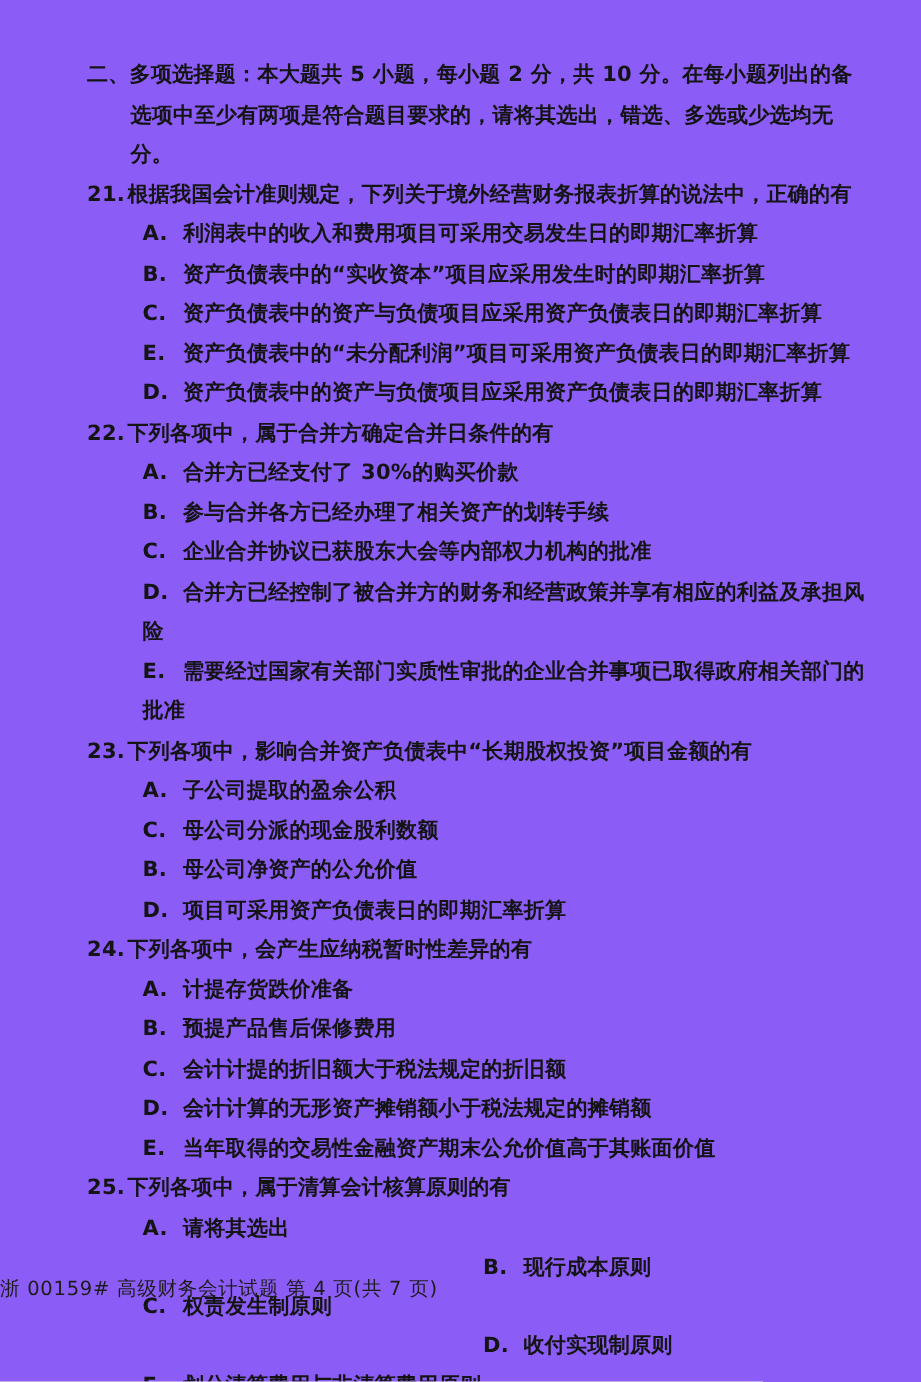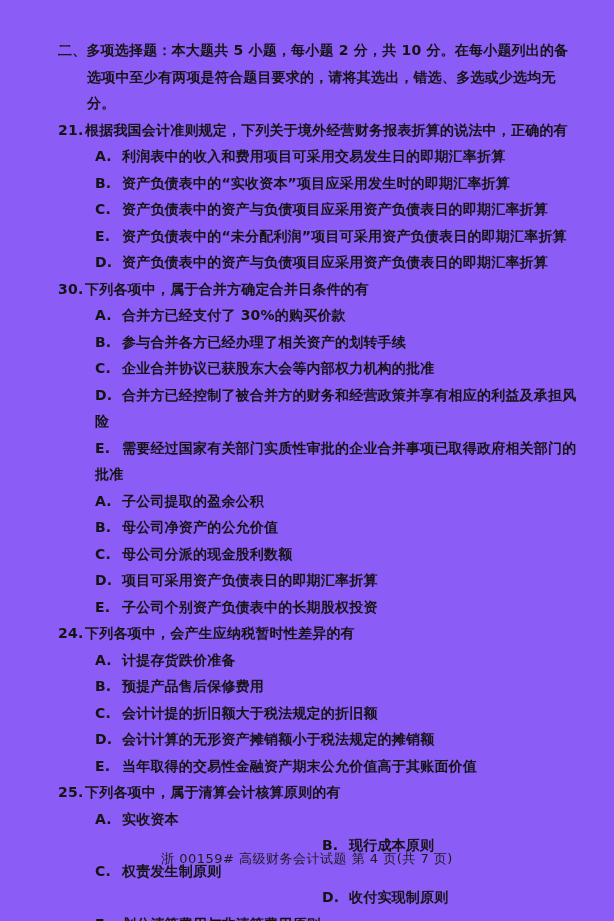--- a/index.html
+++ b/index.html
@@ -48,21 +48,20 @@
     display: grid;
     grid-template-columns: 264px 1fr;
   }
   .two-col .opt-e { grid-column: 1 / 3; }
   .two-col .col2 { padding-left: 0; margin-top: 26px; }
   .footer {
     position: absolute;
     top: 850px;
     left: 0;
     width: 614px;
-    text-align: center;
     font-size: 13px;
     font-weight: 500;
     color: #1c1c1c;
     letter-spacing: 0.5px;
   }
 </style>
 </head>
 <body>
 
 <div class="page">
@@ -73,49 +72,49 @@
     <div class="question">
       <div class="q-line"><span class="qnum">21.</span><span>根据我国会计准则规定，下列关于境外经营财务报表折算的说法中，正确的有</span></div>
       <div class="opt"><span class="opt-label">A.</span><span>利润表中的收入和费用项目可采用交易发生日的即期汇率折算</span></div>
       <div class="opt"><span class="opt-label">B.</span><span>资产负债表中的“实收资本”项目应采用发生时的即期汇率折算</span></div>
       <div class="opt"><span class="opt-label">C.</span><span>资产负债表中的资产与负债项目应采用资产负债表日的即期汇率折算</span></div>
       <div class="opt"><span class="opt-label">E.</span><span>资产负债表中的“未分配利润”项目可采用资产负债表日的即期汇率折算</span></div>
       <div class="opt"><span class="opt-label">D.</span><span>资产负债表中的资产与负债项目应采用资产负债表日的即期汇率折算</span></div>
     </div>
 
     <div class="question">
-      <div class="q-line"><span class="qnum">30.</span><span>下列各项中，属于合并方确定合并日条件的有</span></div>
+      <div class="q-line"><span class="qnum">22.</span><span>下列各项中，属于合并方确定合并日条件的有</span></div>
       <div class="opt"><span class="opt-label">A.</span><span>合并方已经支付了 30%的购买价款</span></div>
       <div class="opt"><span class="opt-label">B.</span><span>参与合并各方已经办理了相关资产的划转手续</span></div>
       <div class="opt"><span class="opt-label">C.</span><span>企业合并协议已获股东大会等内部权力机构的批准</span></div>
       <div class="opt"><span class="opt-label">D.</span><span>合并方已经控制了被合并方的财务和经营政策并享有相应的利益及承担风险</span></div>
       <div class="opt"><span class="opt-label">E.</span><span>需要经过国家有关部门实质性审批的企业合并事项已取得政府相关部门的批准</span></div>
     </div>
 
     <div class="question">
+      <div class="q-line"><span class="qnum">23.</span><span>下列各项中，影响合并资产负债表中“长期股权投资”项目金额的有</span></div>
       <div class="opt"><span class="opt-label">A.</span><span>子公司提取的盈余公积</span></div>
+      <div class="opt"><span class="opt-label">C.</span><span>母公司分派的现金股利数额</span></div>
       <div class="opt"><span class="opt-label">B.</span><span>母公司净资产的公允价值</span></div>
-      <div class="opt"><span class="opt-label">C.</span><span>母公司分派的现金股利数额</span></div>
       <div class="opt"><span class="opt-label">D.</span><span>项目可采用资产负债表日的即期汇率折算</span></div>
-      <div class="opt"><span class="opt-label">E.</span><span>子公司个别资产负债表中的长期股权投资</span></div>
     </div>
 
     <div class="question">
       <div class="q-line"><span class="qnum">24.</span><span>下列各项中，会产生应纳税暂时性差异的有</span></div>
       <div class="opt"><span class="opt-label">A.</span><span>计提存货跌价准备</span></div>
       <div class="opt"><span class="opt-label">B.</span><span>预提产品售后保修费用</span></div>
       <div class="opt"><span class="opt-label">C.</span><span>会计计提的折旧额大于税法规定的折旧额</span></div>
       <div class="opt"><span class="opt-label">D.</span><span>会计计算的无形资产摊销额小于税法规定的摊销额</span></div>
       <div class="opt"><span class="opt-label">E.</span><span>当年取得的交易性金融资产期末公允价值高于其账面价值</span></div>
     </div>
 
     <div class="question">
       <div class="q-line"><span class="qnum">25.</span><span>下列各项中，属于清算会计核算原则的有</span></div>
       <div class="two-col">
-        <div class="opt"><span class="opt-label">A.</span><span>实收资本</span></div>
+        <div class="opt"><span class="opt-label">A.</span><span>请将其选出</span></div>
         <div class="opt col2"><span class="opt-label">B.</span><span>现行成本原则</span></div>
         <div class="opt"><span class="opt-label">C.</span><span>权责发生制原则</span></div>
         <div class="opt col2"><span class="opt-label">D.</span><span>收付实现制原则</span></div>
         <div class="opt opt-e"><span class="opt-label">E.</span><span>划分清算费用与非清算费用原则</span></div>
       </div>
     </div>
 
   </div>
 
   <div class="footer">浙 00159# 高级财务会计试题 第 4 页(共 7 页)</div>

